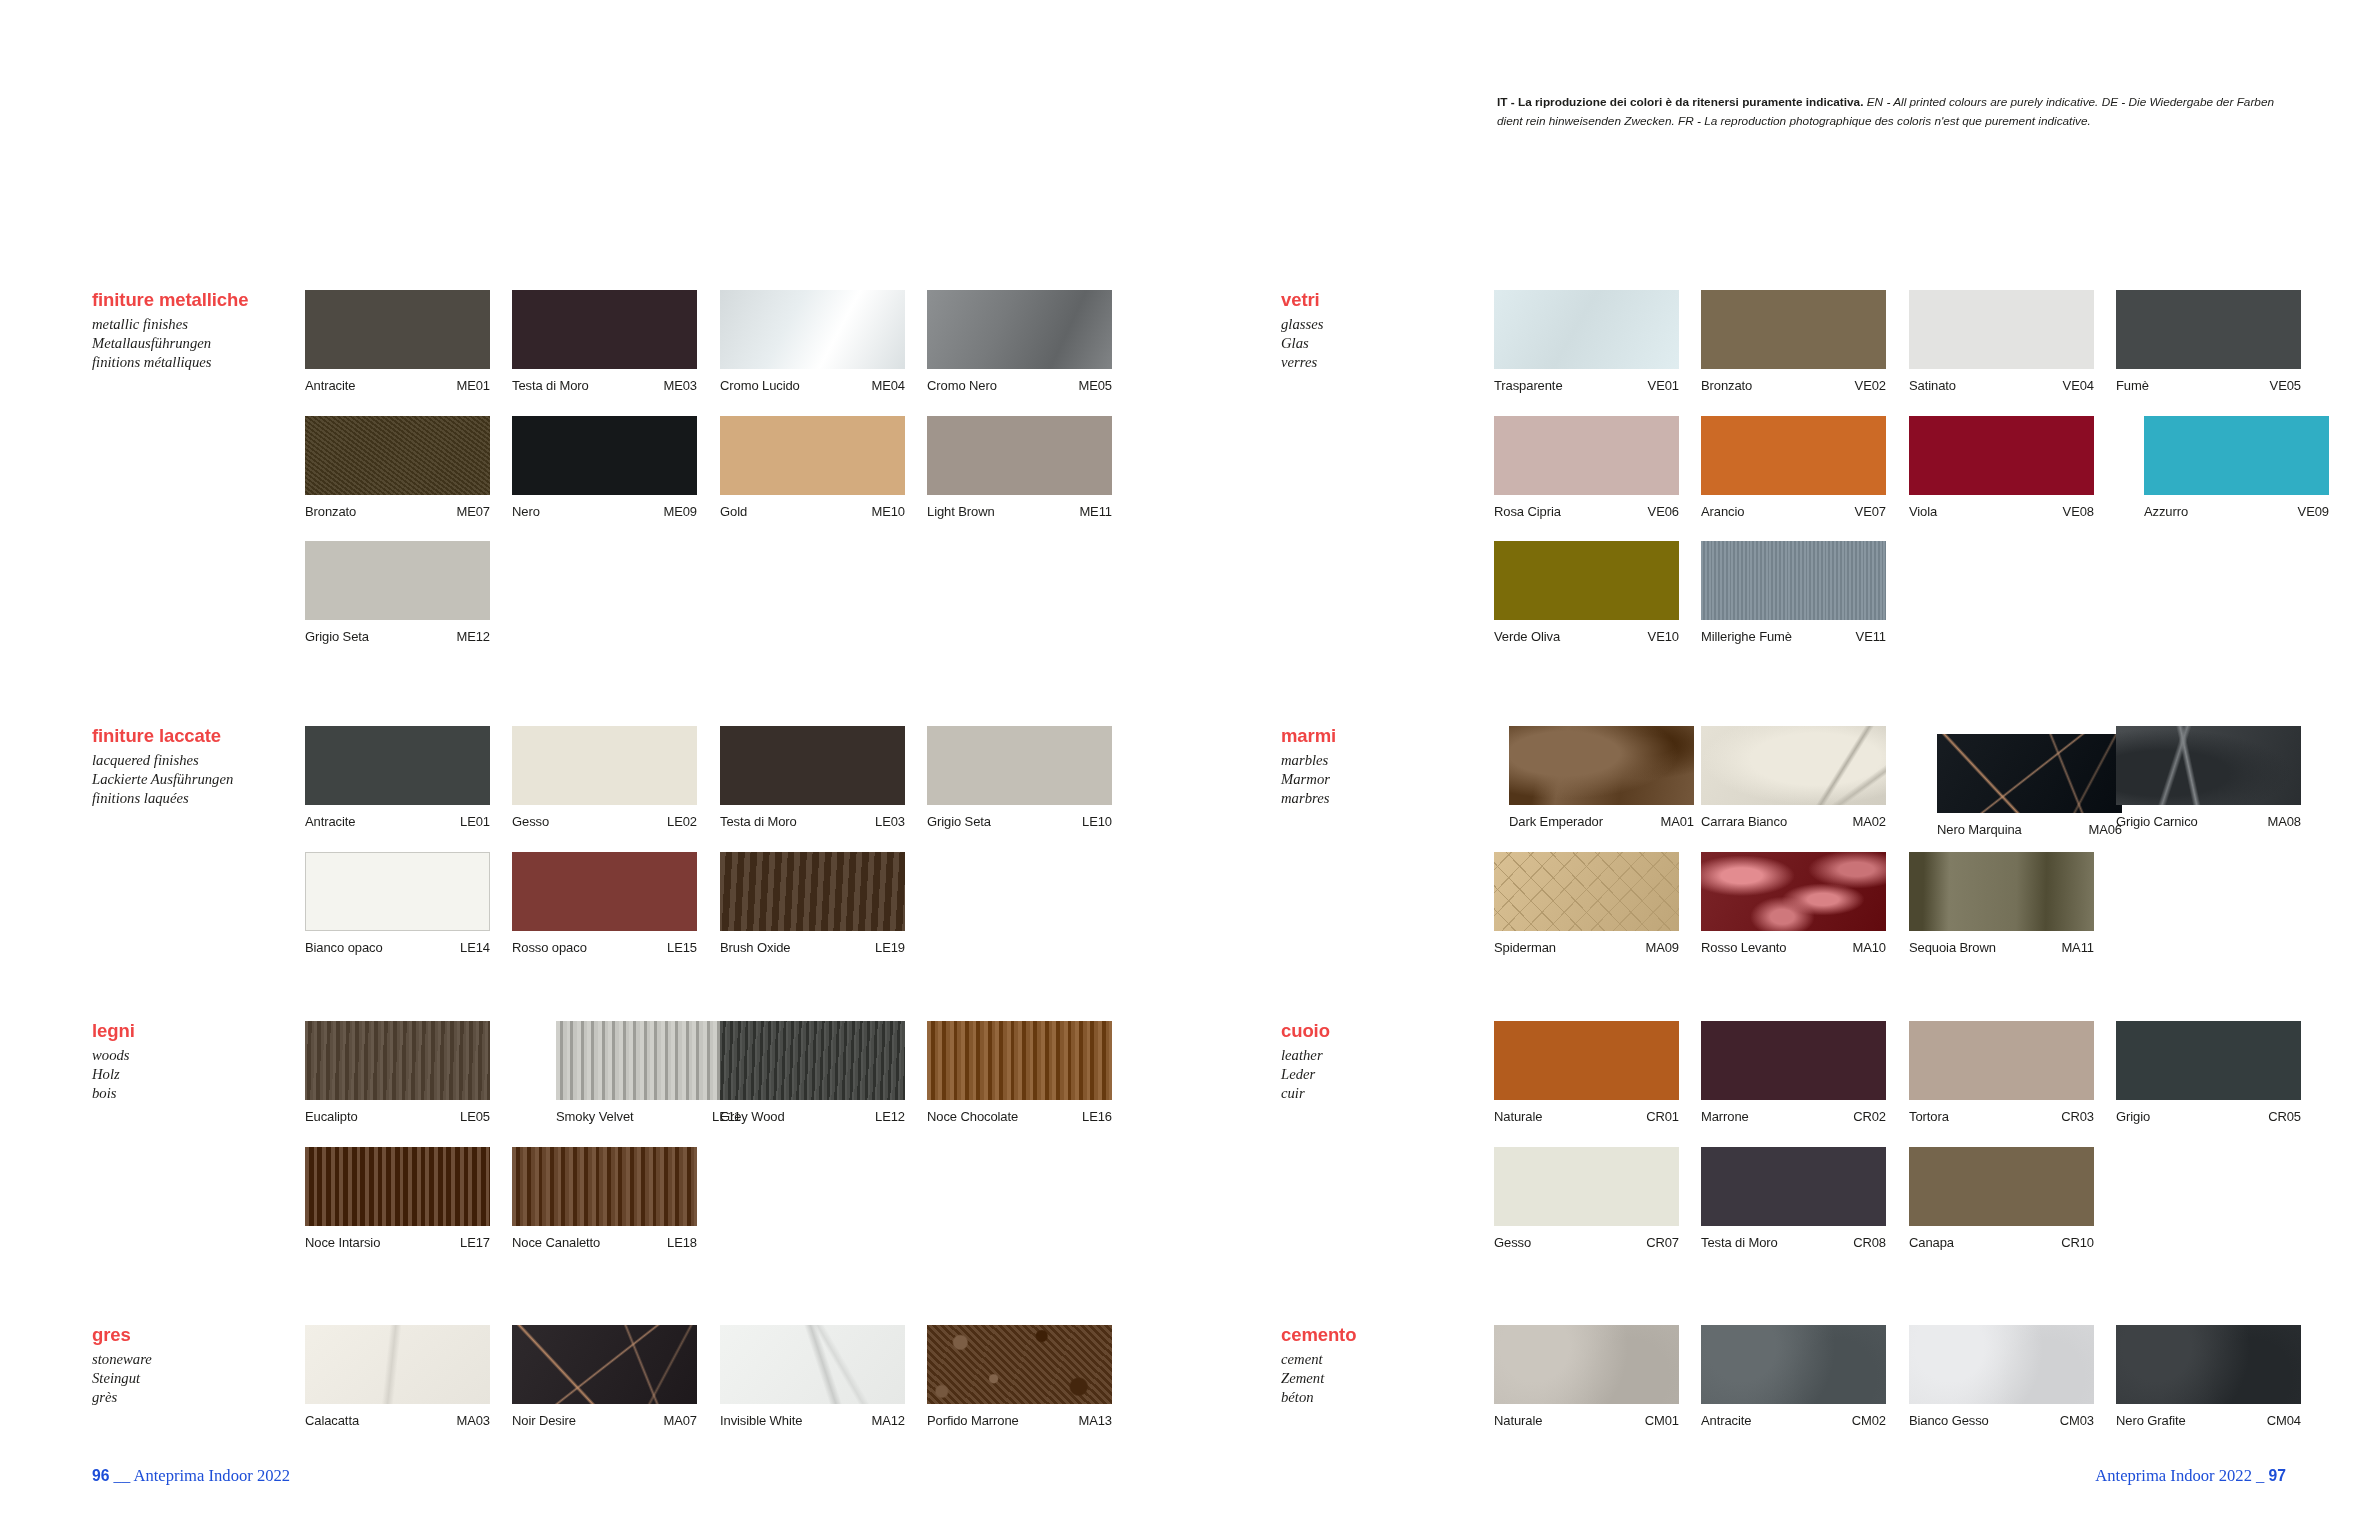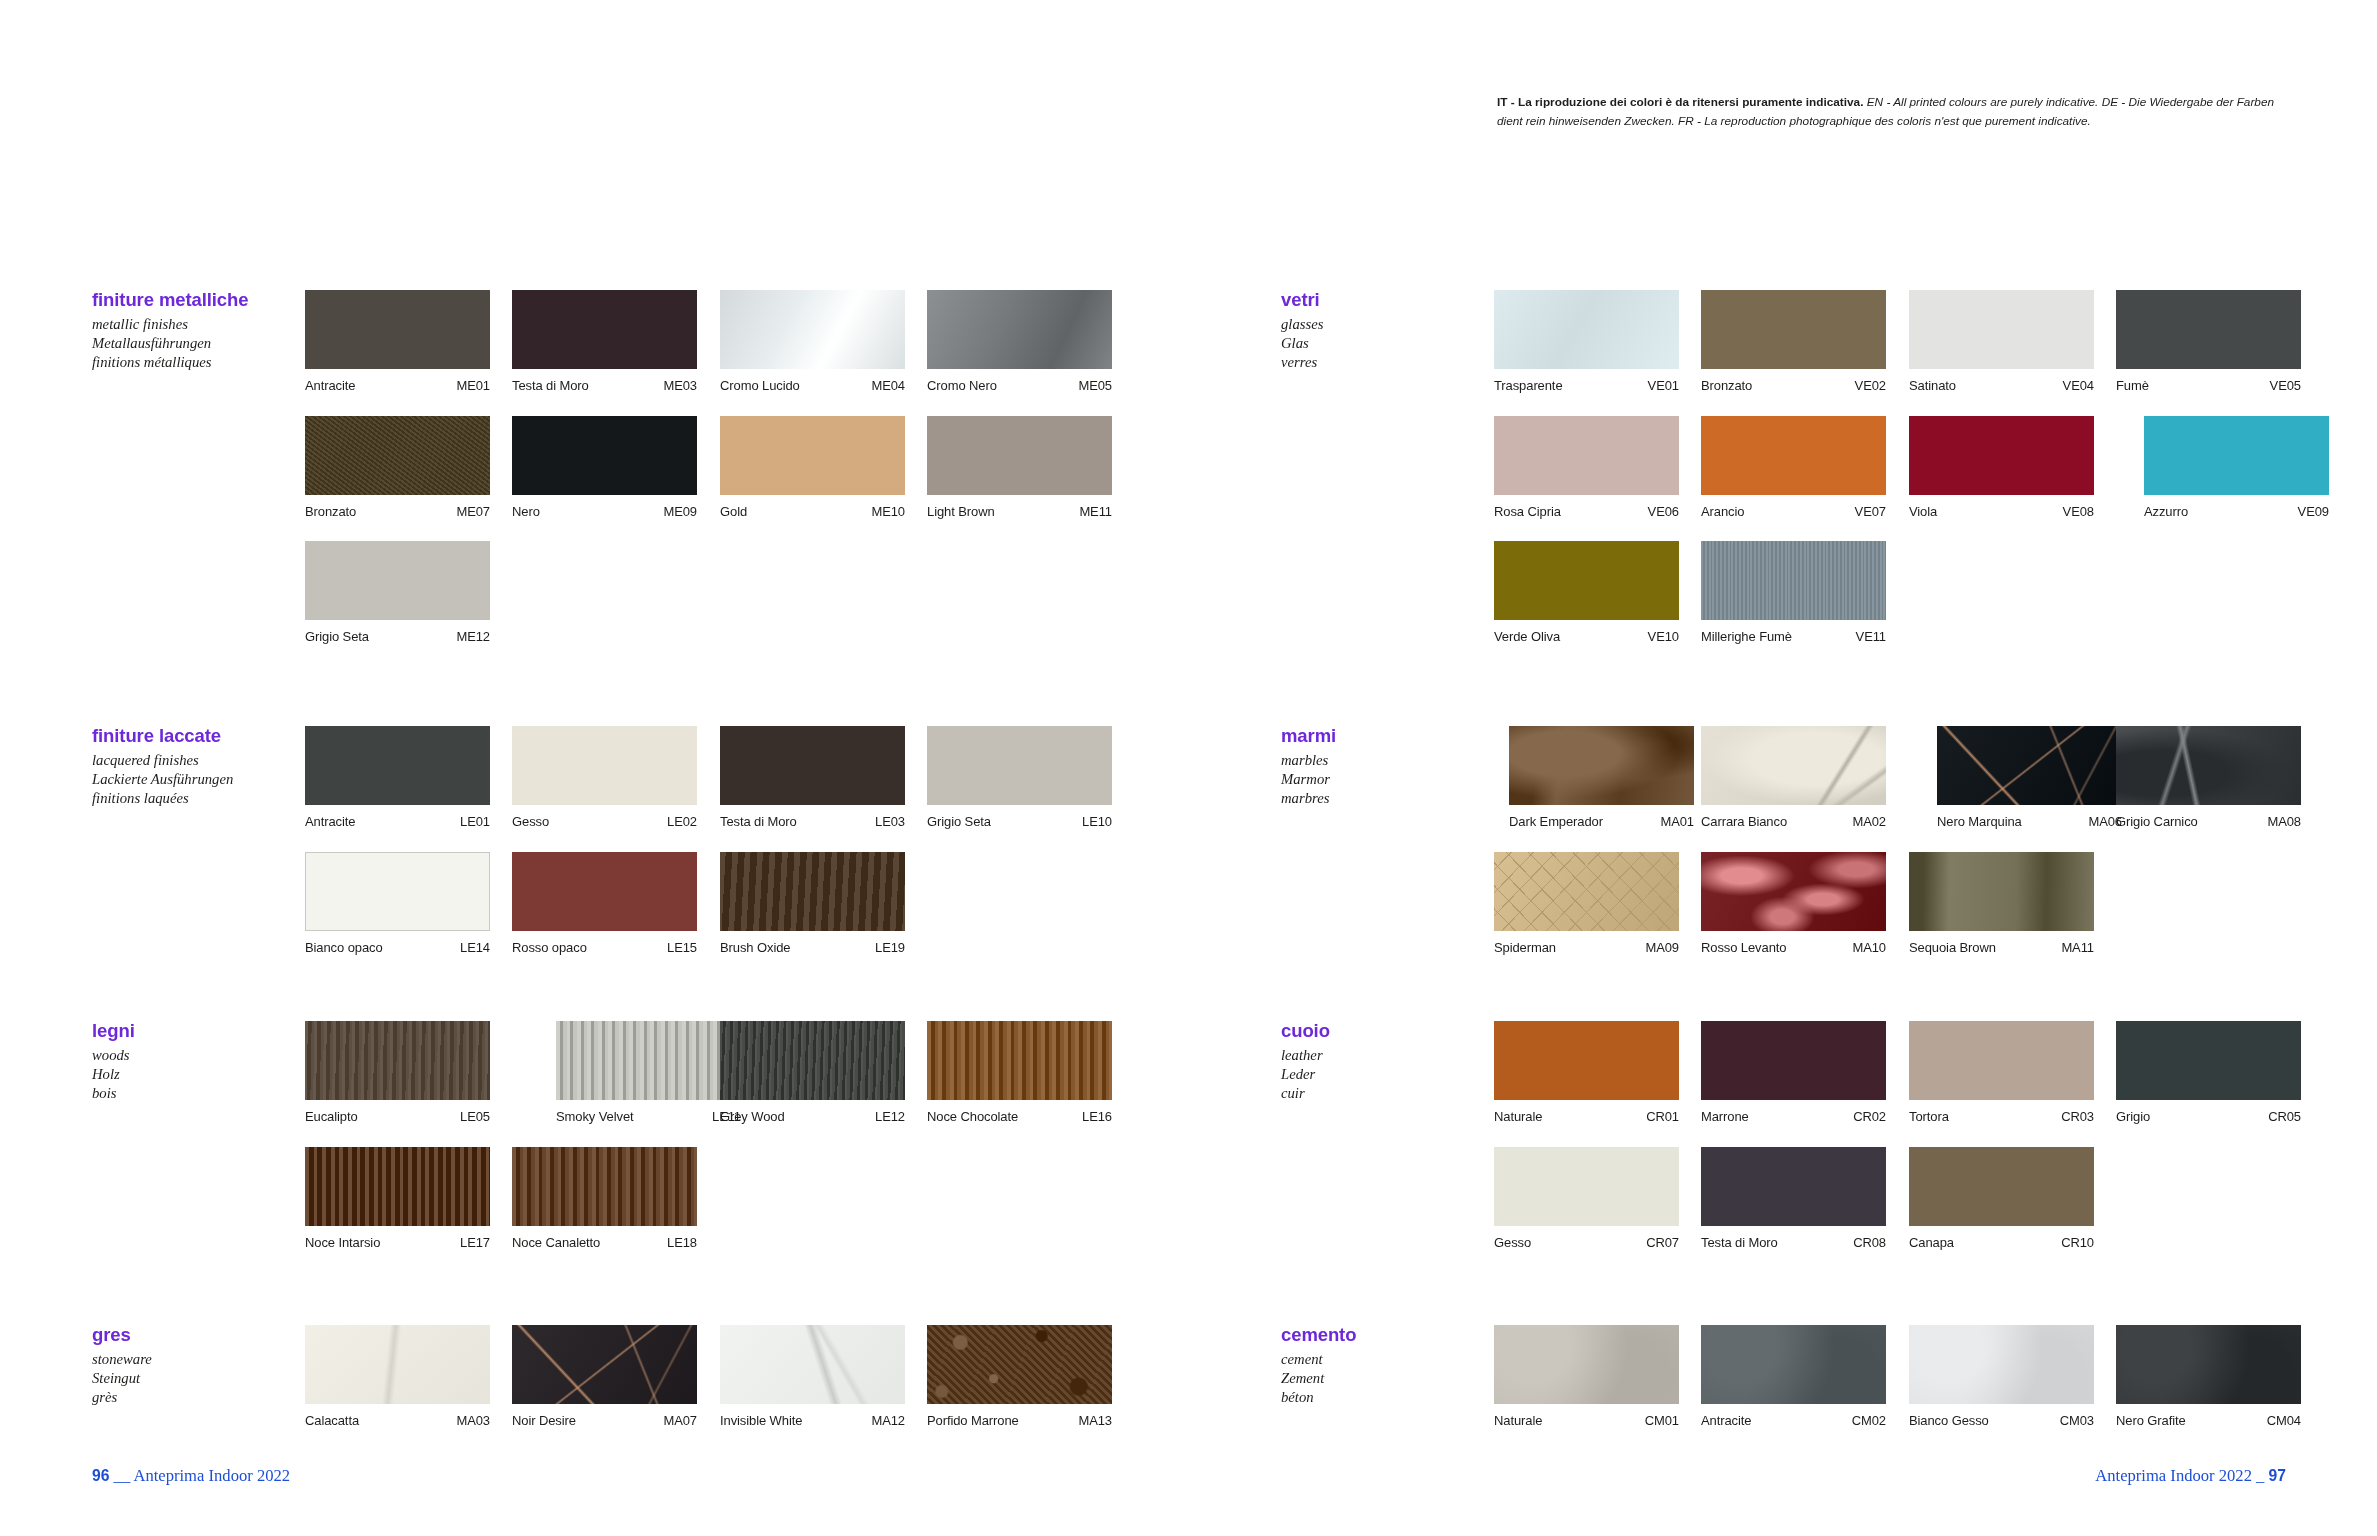--- a/index.html
+++ b/index.html
@@ -34,21 +34,21 @@
 
   
   .page{position:absolute;top:0;height:1536px;}
   .page-left{left:0;width:1189px;}
   .page-right{left:1189px;width:1189px;}
 
   
   .section{position:absolute;}
   .sec-head{position:absolute;left:0;top:0;width:204px;}
   .sec-title{
-    font-weight:700;font-size:18.5px;color:#6d28d9;letter-spacing:-0.1px;
+    font-weight:700;font-size:18.5px;color:#ef4444;letter-spacing:-0.1px;
     line-height:1.1;white-space:nowrap;
   }
   .sec-trans{
     font-family:"Liberation Serif",serif;font-style:italic;
     font-size:14.7px;color:#1d1d1b;line-height:1.30;margin-top:4.8px;
   }
 
   .grid{position:absolute;left:213px;top:0;}
   .cell{
     position:absolute;width:185px;
@@ -418,21 +418,21 @@
               <span class="cd">MA01</span>
             </div>
           </div>
           <div class="cell" style="left: 207px; top: 0px;">
             <div class="sw" style="background: linear-gradient(-58deg, transparent 26%, rgb(181, 177, 165) 28%, transparent 30%), linear-gradient(-36deg, transparent 14%, rgb(191, 187, 175) 16%, transparent 19%), radial-gradient(at 62% 42%, rgb(237, 233, 221) 0px, rgb(237, 233, 221) 40%, transparent 70%), linear-gradient(130deg, rgb(229, 225, 213), rgb(209, 205, 193)) rgb(221, 217, 205);"></div>
             <div class="cap">
               <span class="nm">Carrara Bianco</span>
               <span class="cd">MA02</span>
             </div>
           </div>
-          <div class="cell" style="left: 415px; top: 0px; padding-left: 28px;">
+          <div class="cell" style="left: 415px; top: 8px; padding-left: 28px;">
             <div class="sw" style="background: linear-gradient(47deg, transparent 30%, rgba(205, 150, 110, 0.85) 31.2%, transparent 32.4%), linear-gradient(-38deg, transparent 48%, rgba(200, 150, 115, 0.7) 49%, transparent 50%), linear-gradient(68deg, transparent 66%, rgba(185, 140, 110, 0.6) 67%, transparent 68%), linear-gradient(-62deg, transparent 20%, rgba(170, 130, 100, 0.5) 21%, transparent 22%), linear-gradient(120deg, rgb(23, 28, 33), rgb(7, 12, 17)) rgb(13, 18, 23);"></div>
             <div class="cap">
               <span class="nm">Nero Marquina</span>
               <span class="cd">MA06</span>
             </div>
           </div>
           <div class="cell" style="left: 622px; top: 0px;">
             <div class="sw" style="background: linear-gradient(78deg, transparent 38%, rgb(128, 132, 135) 40%, transparent 42%), linear-gradient(-72deg, transparent 64%, rgb(118, 122, 125) 66%, transparent 68%), radial-gradient(at 25% 60%, rgb(40, 44, 47) 0px, rgb(40, 44, 47) 34%, transparent 66%), linear-gradient(110deg, rgb(74, 78, 81), rgb(42, 46, 49)) rgb(58, 62, 65);"></div>
             <div class="cap">
               <span class="nm">Grigio Carnico</span>

